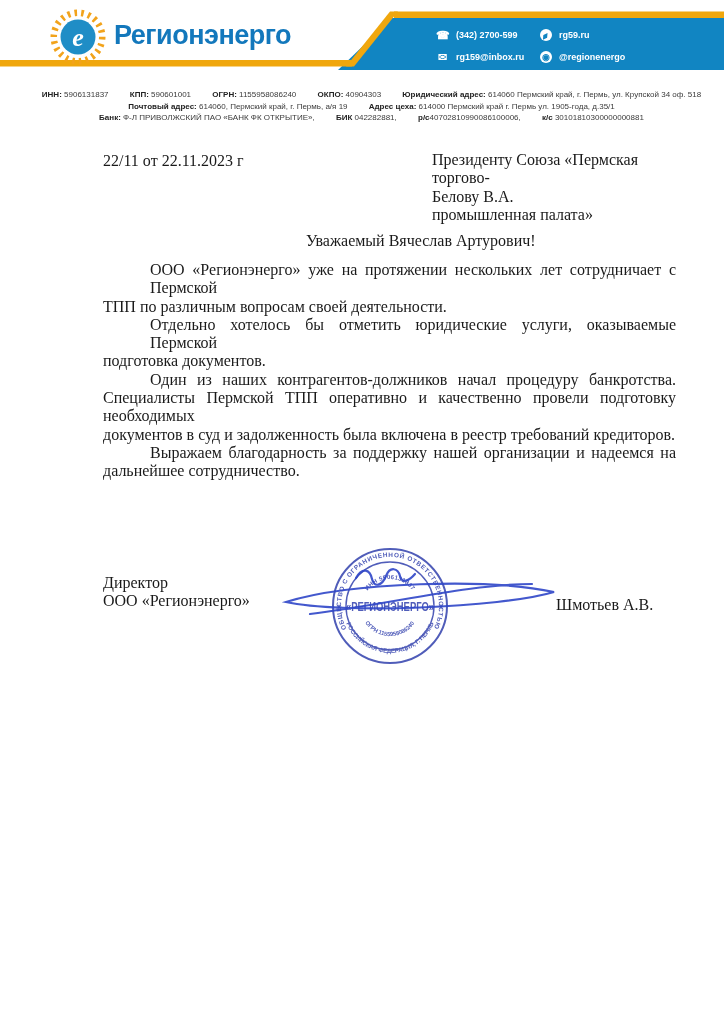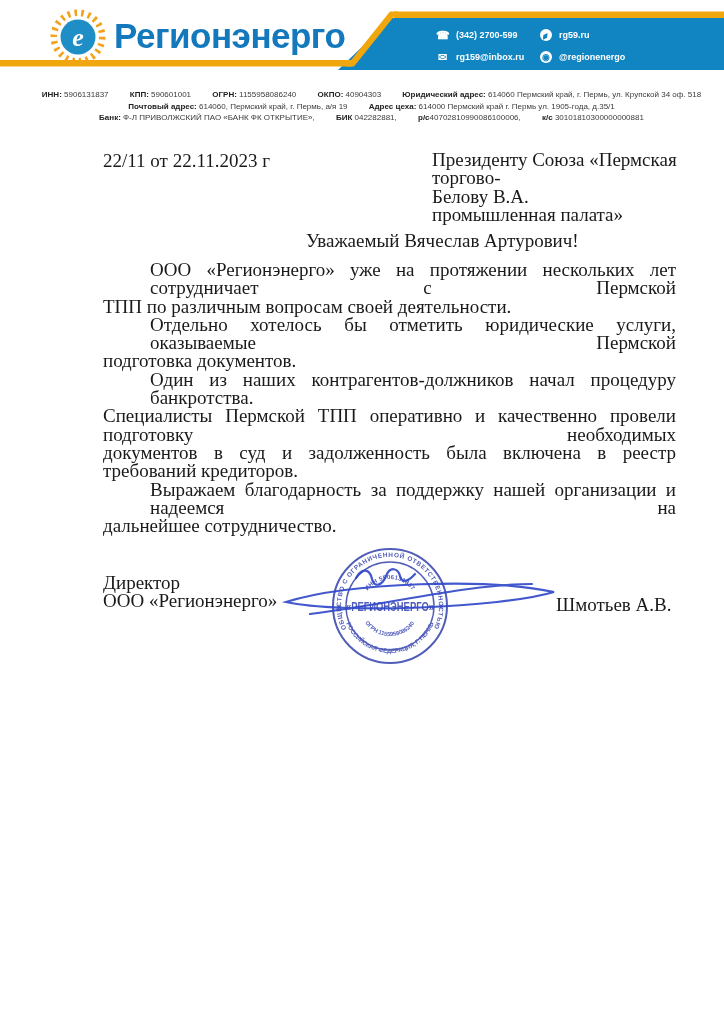--- a/index.html
+++ b/index.html
@@ -5,39 +5,39 @@
   html,body{margin:0;padding:0;}
   body{
     width:724px;height:1024px;background:#ffffff;position:relative;
     font-family:"Liberation Serif", serif;color:#1a1a1a;overflow:hidden;
   }
   .abs{position:absolute;}
   
   .ribbon-svg{left:0;top:0;width:724px;height:80px;}
   .logo-wrap{left:50px;top:8px;height:58px;display:flex;align-items:center;gap:8px;}
   .logo-text{
-    font-family:"Liberation Sans", sans-serif;font-weight:700;font-size:35px;
+    font-family:"Liberation Sans", sans-serif;font-weight:700;font-size:27px;
     color:#1378BC;letter-spacing:-0.5px;line-height:1;padding-bottom:4px;
   }
   .contacts{left:436px;top:24px;width:280px;color:#fff;
     font-family:"Liberation Sans", sans-serif;font-size:9px;font-weight:700;}
   .c-row{display:flex;align-items:center;height:22px;}
   .c-cell{display:flex;align-items:center;gap:7px;}
   .c-cell.c1{width:104px;}
   .g-icon{font-size:11px;line-height:1;width:13px;text-align:center;}
   .disc{width:12px;height:12px;border-radius:50%;background:#fff;color:#1185C2;
     display:inline-flex;align-items:center;justify-content:center;overflow:hidden;}
   .disc .dm{font-size:7px;line-height:1;transform:rotate(35deg) scale(0.8,1.4);}
   .disc .di{font-size:9px;line-height:1;}
   
   .details{left:0;top:89px;width:724px;text-align:center;
     font-family:"Liberation Sans", sans-serif;font-size:8px;line-height:11.5px;color:#3a3a3a;}
   .details b{font-weight:700;color:#222;margin-left:19px;}
   
-  .serif{font-size:19px;line-height:18.3px;}
+  .serif{font-size:16px;line-height:18.3px;}
   .date-line{left:103px;top:152px;}
   .addressee{left:432px;top:151px;width:260px;}
   .greeting{left:306px;top:232px;}
   .letter-body{left:103px;top:261px;width:573px;}
   .bline{text-align:justify;text-align-last:justify;}
   .bline.last{text-align-last:left;}
   .bline.first{padding-left:47px;}
   .sig-left{left:103px;top:574px;}
   .sig-name{left:556px;top:596px;}
   .stamp-svg{left:270px;top:538px;width:300px;height:140px;}

